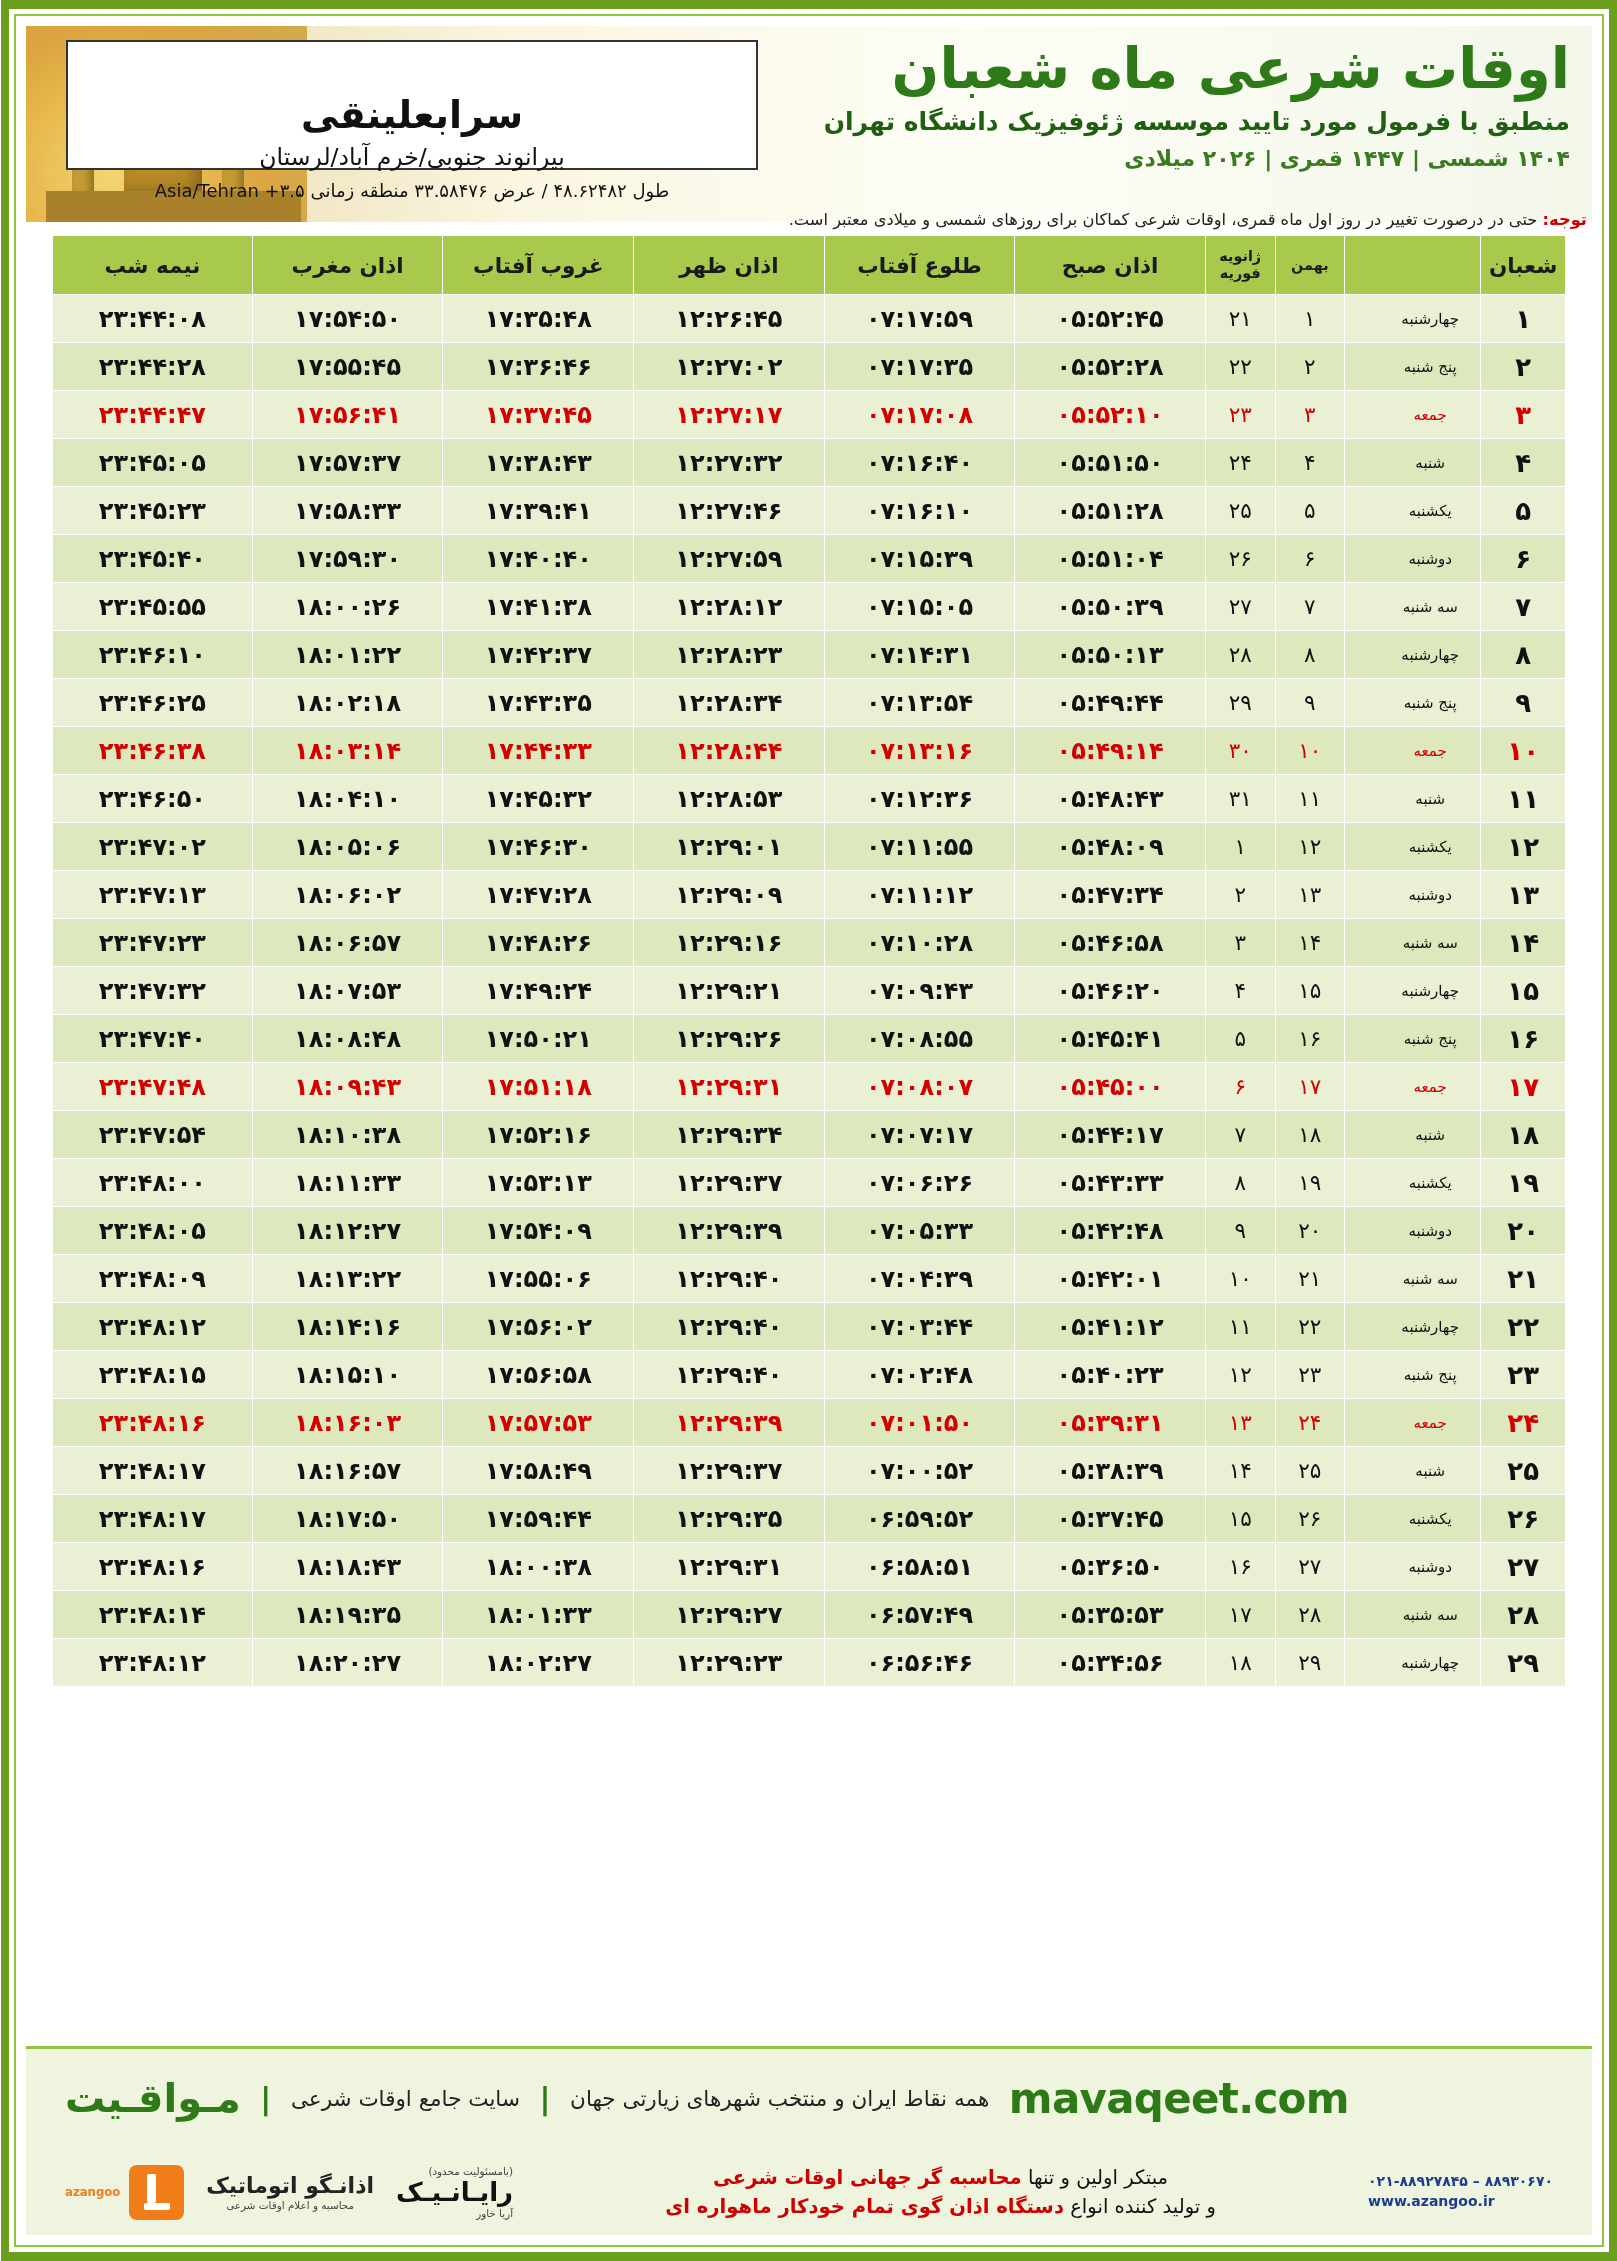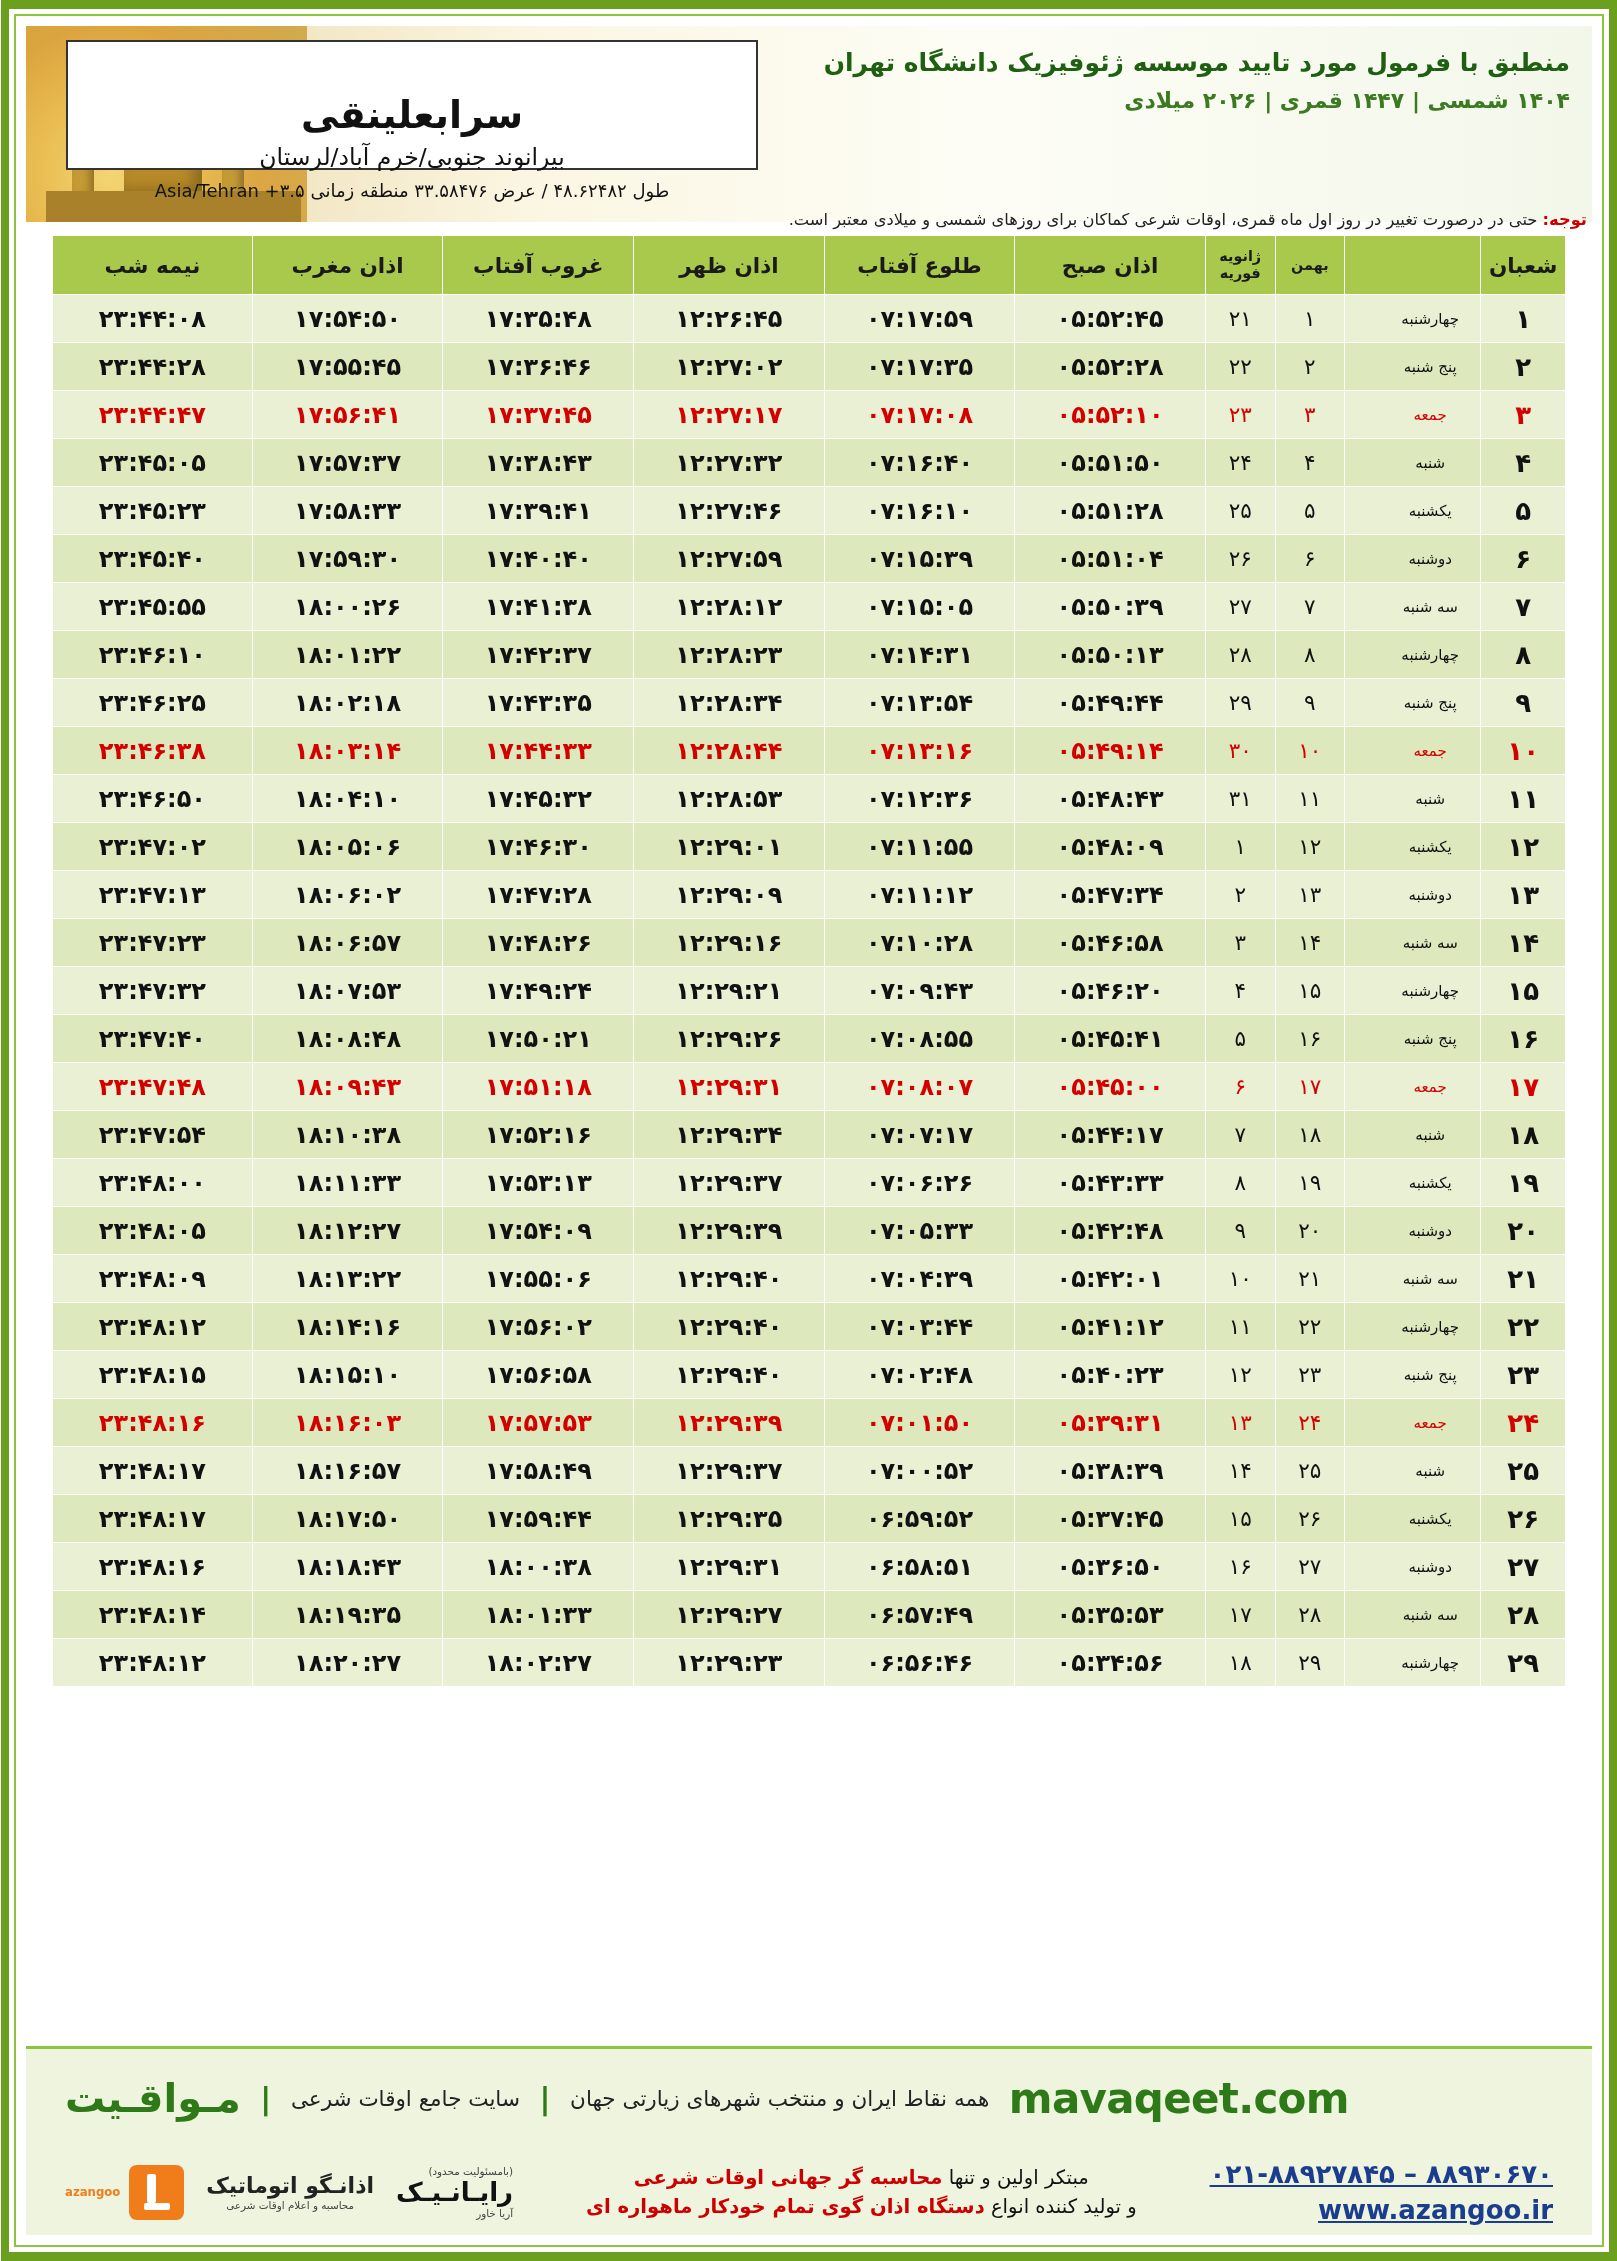--- a/index.html
+++ b/index.html
@@ -262,27 +262,26 @@
   .rayaneik small { display:block; font-size:10.4px; font-weight:normal; color:#444; }
   .footer-desc {
     flex: 1;
     text-align: center;
     font-size: 19.6px;
     color: #111;
     line-height: 1.5;
   }
   .footer-desc b { color:#cc0000; }
   .footer-contact {
-    text-align: right;
-    font-size: 26px;
+    text-align: left;
+    font-size: 14px;
     color: #1a3d8f;
     font-weight: bold;
     line-height: 1.4;
     direction: ltr;
-    text-decoration: underline;
   }
   .footer-contact .site { color:#1a3d8f; }
 </style>
 </head>
 <body>
 
 <div class="page-border"></div>
 <div class="page-inner-line"></div>
 
 <div class="header">
@@ -290,20 +289,21 @@
 
   <div class="mosque-art">
     <div class="sky"></div>
     <div class="minaret m1"></div>
     <div class="minaret m2"></div>
     <div class="dome"></div>
     <div class="base"></div>
   </div>
 
   <div class="header-titles">
+    <div class="title-main">اوقات شرعی ماه شعبان</div>
     <div class="title-sub">منطبق با فرمول مورد تایید موسسه ژئوفیزیک دانشگاه تهران</div>
     <div class="title-dates">۱۴۰۴ شمسی | ۱۴۴۷ قمری | ۲۰۲۶ میلادی</div>
   </div>
 
   <div class="city-box">
     <div class="city-name">سرابعلینقی</div>
     <div class="city-region">بیرانوند جنوبی/خرم آباد/لرستان</div>
     <div class="city-coords">طول ۴۸.۶۲۴۸۲ / عرض ۳۳.۵۸۴۷۶ منطقه زمانی ۳.۵+ Asia/Tehran</div>
   </div>
 </div>

